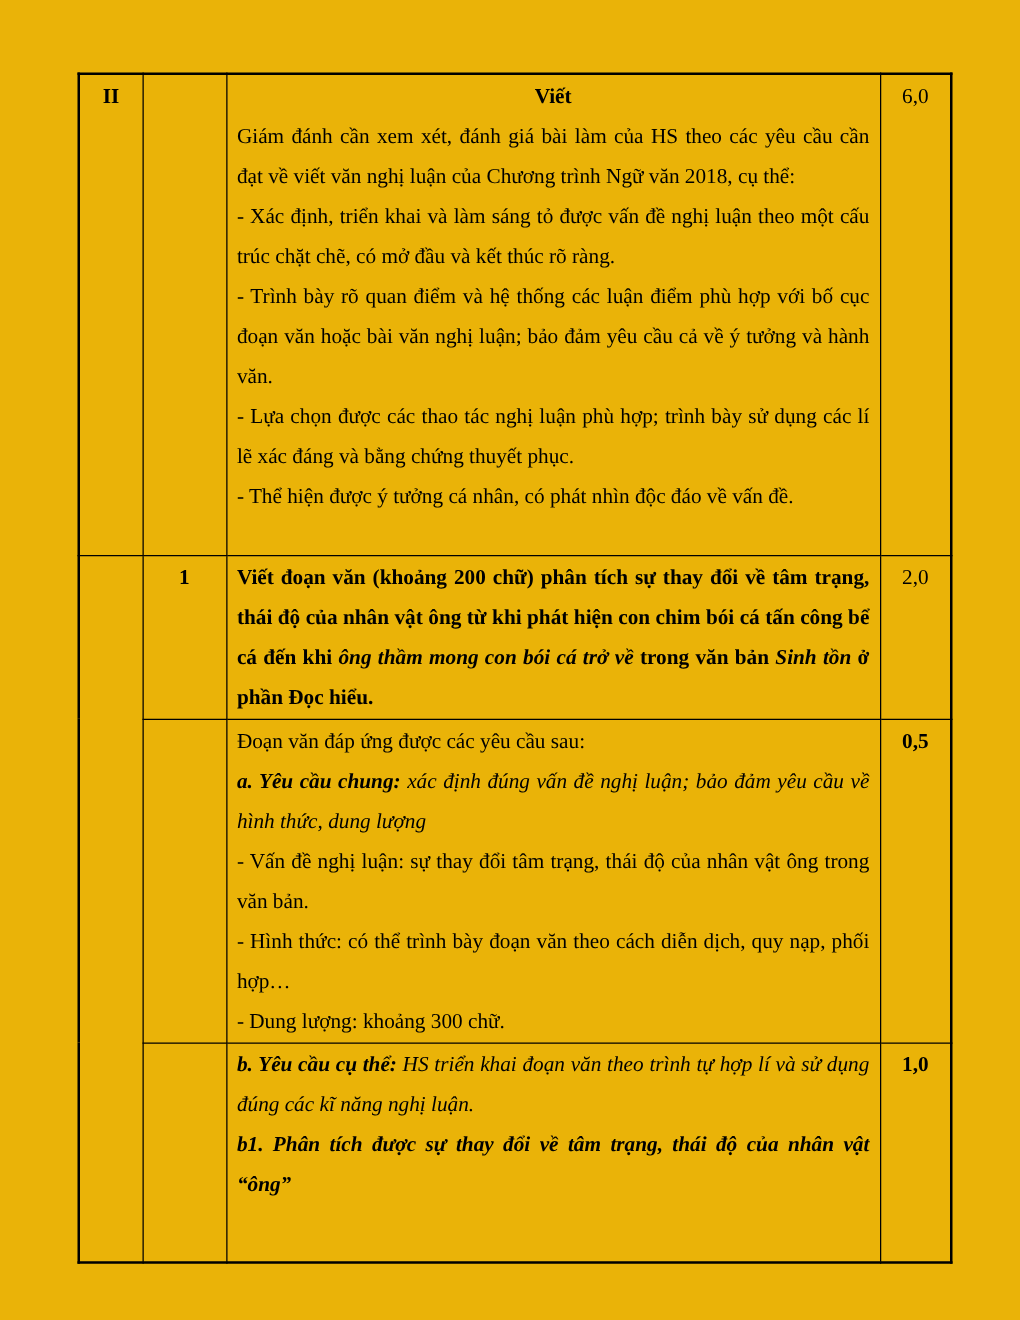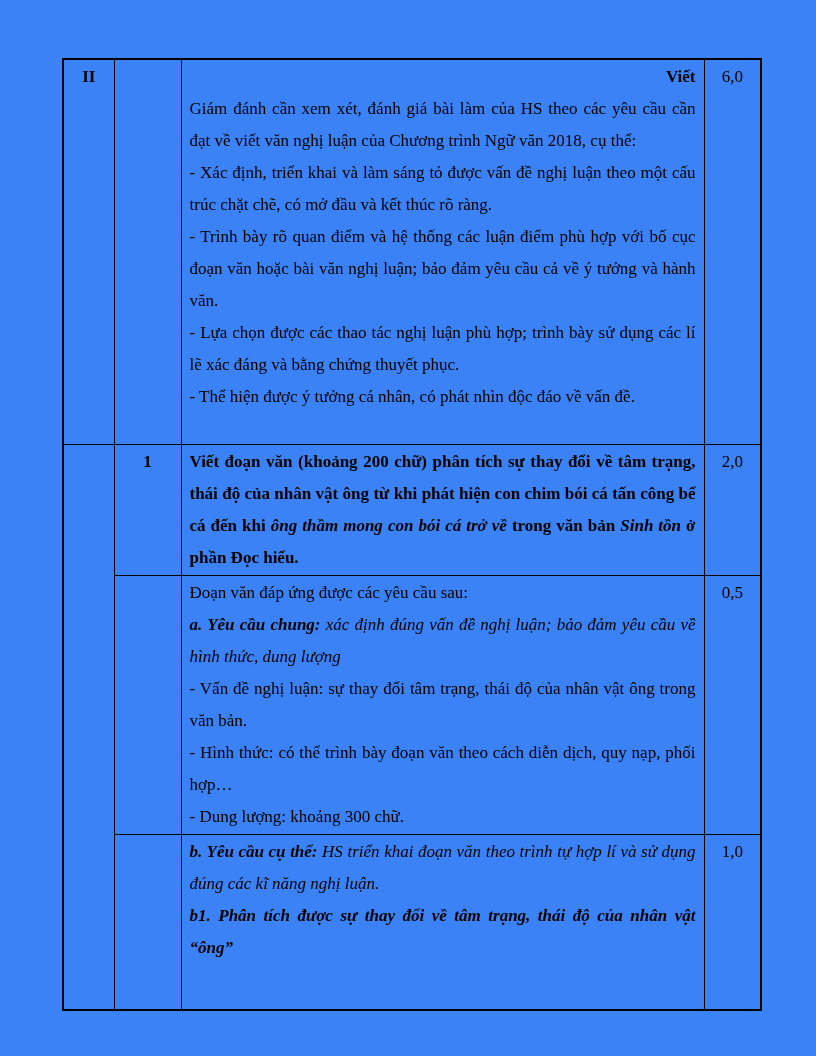--- a/index.html
+++ b/index.html
@@ -4,21 +4,21 @@
 <style>
   html, body {
     margin: 0;
     padding: 0;
     background: #ffffff;
   }
   .page {
     position: relative;
     width: 816px;
     height: 1056px;
-    background: #3b82f6;
+    background: #eab308;
     font-family: "Liberation Serif", "DejaVu Serif", serif;
     color: #000000;
     overflow: hidden;
   }
   table.rubric {
     position: absolute;
     left: 62px;
     top: 58px;
     width: 698px;
     border-collapse: collapse;
@@ -37,27 +37,28 @@
     text-align: center;
     vertical-align: middle;
     font-weight: bold;
     font-size: 18px;
     padding: 0 2px;
   }
   td.cell-score {
     text-align: center;
     vertical-align: middle;
     padding: 0 2px;
+    font-weight: bold;
   }
   td.score-bold { font-weight: normal; }
   .para {
     margin: 0;
     text-align: justify;
   }
-  .para.align-center { text-align: right; }
+  .para.align-center { text-align: center; }
   .b { font-weight: bold; }
   .i { font-style: italic; }
 </style>
 </head>
 <body>
 
 <div class="page">
   <table class="rubric">
     <colgroup>
       <col style="width:51px">

